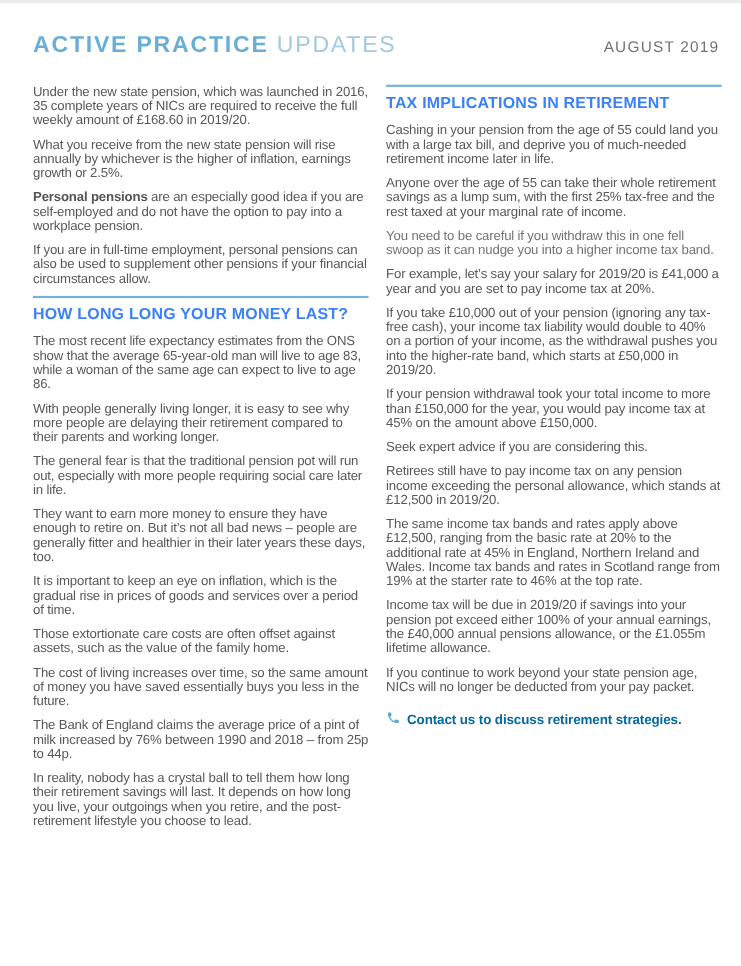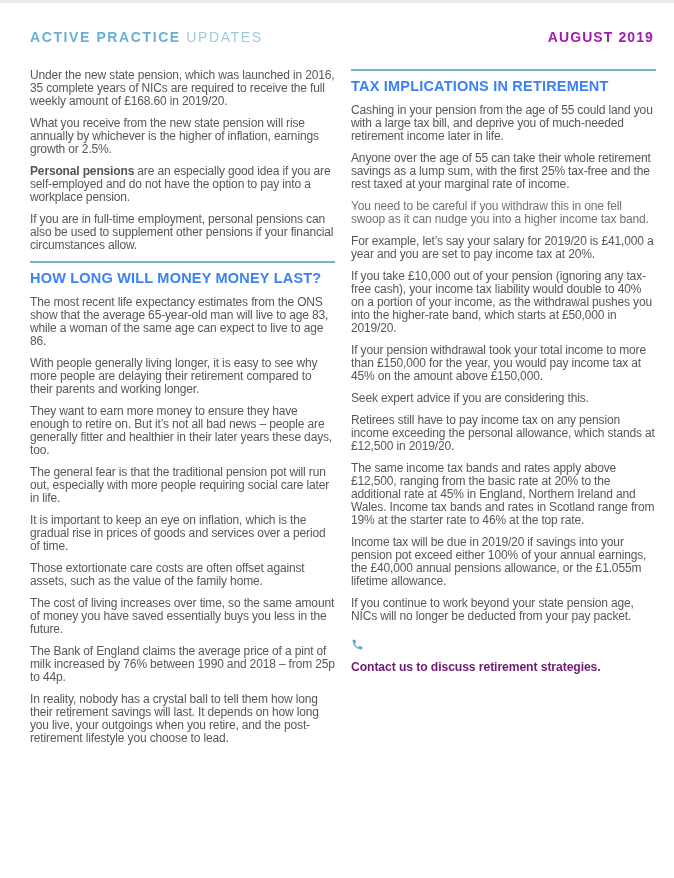--- a/index.html
+++ b/index.html
@@ -17,32 +17,32 @@
     width:674px;height:875px;
     padding:24px 18px 0 30px;
   }
   
   .header{
     display:flex;justify-content:space-between;align-items:baseline;
     padding:2px 2px 0 0;
     margin-bottom:24px;
   }
   .title{
-    font-size:14px;
+    font-size:21px;
     letter-spacing:1.6px;
     white-space:nowrap;
     text-align:center;
   }
   .title .t-bold{font-weight:700;color:#69afd5;}
   .title .t-light{font-weight:400;color:#a2c9de;}
   .date{
     font-size:14px;
     letter-spacing:1.1px;
-    color:#a21caf;
-    font-weight:700;
+    color:#737373;
+    font-weight:400;
   }
   
   .columns{
     display:grid;
     grid-template-columns:1fr 1fr;
     column-gap:16px;
   }
   p.para{
     font-size:12px;
     line-height:13px;
@@ -61,29 +61,28 @@
     font-size:14.5px;
     font-weight:700;
     color:#3b82f6;
     letter-spacing:0.2px;
     margin:0 0 10px 0;
     white-space:nowrap;
   }
   
   .cta{
     display:flex;
-    align-items:flex-start;
+    align-items:center;
     gap:6px;
     margin-top:14px;
-    color:#701a75;
+    color:#0369a1;
     font-weight:700;
     font-size:12.2px;
     letter-spacing:-0.1px;
     cursor:pointer;
-    flex-direction:column;
   }
   .cta svg{flex:0 0 auto;margin-top:1px;}
 </style>
 </head>
 <body>
 
 <div class="page">
 
   <div class="header">
     <div class="title">
@@ -95,26 +94,26 @@
   <div class="columns">
 
     <div class="col">
       <div>
           <p class="para">Under the new state pension, which was launched in 2016, 35 complete years of NICs are required to receive the full weekly amount of £168.60 in 2019/20.</p>
           <p class="para">What you receive from the new state pension will rise annually by whichever is the higher of inflation, earnings growth or 2.5%.</p>
           <p class="para"><strong>Personal pensions</strong> are an especially good idea if you are self-employed and do not have the option to pay into a workplace pension.</p>
           <p class="para">If you are in full-time employment, personal pensions can also be used to supplement other pensions if your financial circumstances allow.</p>
         </div>
       <hr class="rule mid">
-      <h2 class="section-heading">HOW LONG WILL MONEY MONEY LAST?</h2>
+      <h2 class="section-heading">HOW LONG LONG YOUR MONEY LAST?</h2>
       <div>
           <p class="para">The most recent life expectancy estimates from the ONS show that the average 65-year-old man will live to age 83, while a woman of the same age can expect to live to age 86.</p>
           <p class="para">With people generally living longer, it is easy to see why more people are delaying their retirement compared to their parents and working longer.</p>
+          <p class="para">The general fear is that the traditional pension pot will run out, especially with more people requiring social care later in life.</p>
           <p class="para">They want to earn more money to ensure they have enough to retire on. But it’s not all bad news – people are generally fitter and healthier in their later years these days, too.</p>
-          <p class="para">The general fear is that the traditional pension pot will run out, especially with more people requiring social care later in life.</p>
           <p class="para">It is important to keep an eye on inflation, which is the gradual rise in prices of goods and services over a period of time.</p>
           <p class="para">Those extortionate care costs are often offset against assets, such as the value of the family home.</p>
           <p class="para">The cost of living increases over time, so the same amount of money you have saved essentially buys you less in the future.</p>
           <p class="para">The Bank of England claims the average price of a pint of milk increased by 76% between 1990 and 2018 – from 25p to 44p.</p>
           <p class="para">In reality, nobody has a crystal ball to tell them how long their retirement savings will last. It depends on how long you live, your outgoings when you retire, and the post-retirement lifestyle you choose to lead.</p>
         </div>
     </div>
 
     <div class="col">
       <hr class="rule">

